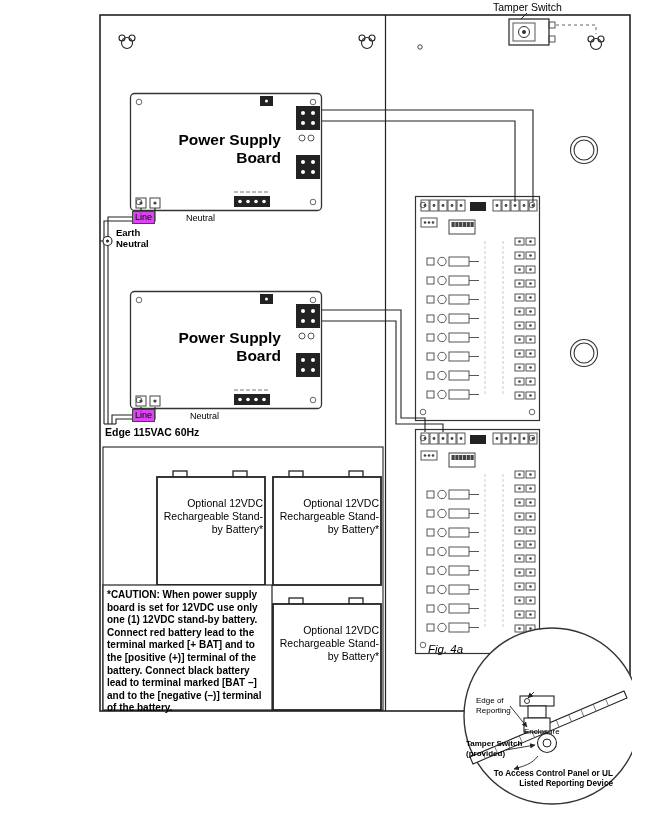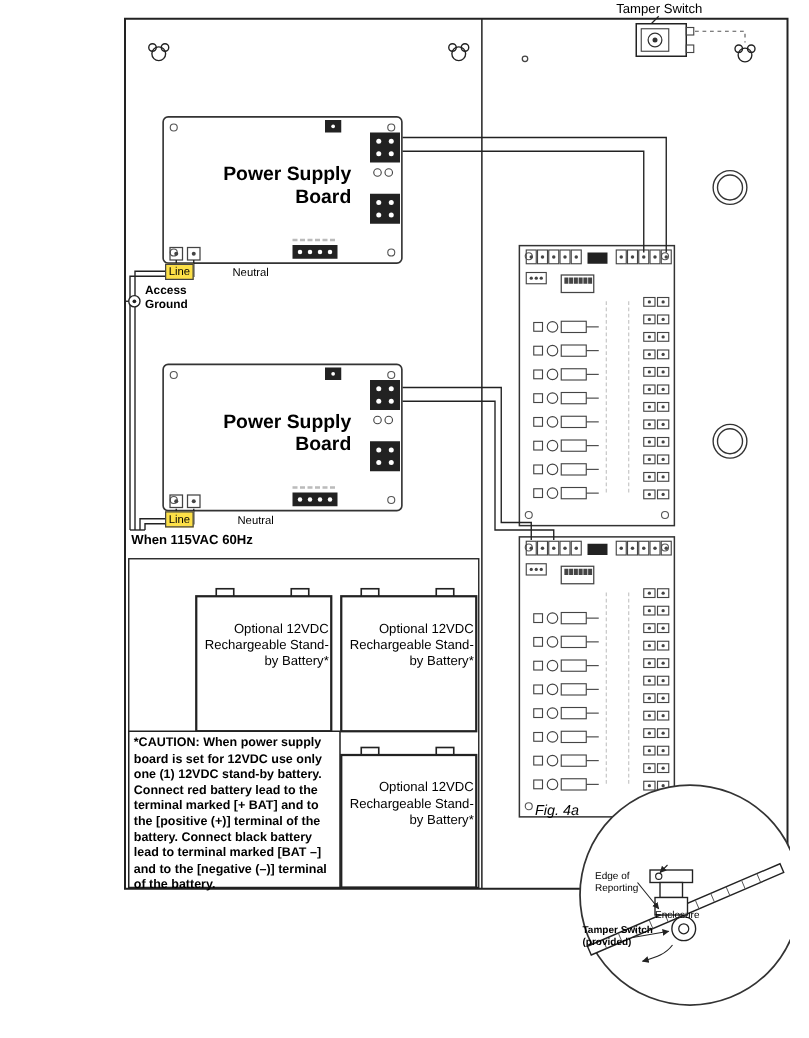--- a/index.html
+++ b/index.html
@@ -5,21 +5,21 @@
   html,body{margin:0;padding:0;background:#fff;}
   .canvas{
     position:relative;width:632px;height:830px;background:#fff;overflow:hidden;
     font-family:"Liberation Sans",sans-serif;color:#000;
   }
   svg.art{position:absolute;left:0;top:0;}
   .lbl{position:absolute;line-height:1.2;white-space:normal;}
   .c{text-align:right;}
   .b{font-weight:bold;}
   .i{font-style:italic;text-align:right;}
-  .boxed{border:1px solid #444;padding:0 2px;background:#fde047;}
+  .boxed{border:1px solid #444;padding:0 2px;background:#d946ef;}
 </style>
 </head>
 <body>
 
 <div class="canvas">
 
 <svg class="art" width="647" height="830" viewBox="0 0 647 830">
   <defs>
     <marker id="arr" markerWidth="7" markerHeight="7" refX="5.5" refY="3" orient="auto">
       <path d="M0,0 L6,3 L0,6 z" fill="#222"></path>
@@ -227,37 +227,38 @@
   </g>
 </svg>
 
 <div class="lbl" style="left:493px;top:1px;font-size:10.5px;">Tamper Switch</div>
 
 <div class="lbl c b" style="left:171px;top:131px;width:110px;font-size:15.5px;line-height:1.15;">Power Supply Board</div>
 
 <div class="lbl boxed" style="left:132px;top:211px;font-size:9px;">Line</div>
 <div class="lbl" style="left:186px;top:213px;font-size:9px;">Neutral</div>
 
-<div class="lbl b" style="left:116px;top:228px;width:44px;font-size:9.5px;line-height:1.15;">Access Ground</div>
+<div class="lbl b" style="left:116px;top:228px;width:44px;font-size:9.5px;line-height:1.15;">Earth Neutral</div>
 
 <div class="lbl c b" style="left:171px;top:329px;width:110px;font-size:15.5px;line-height:1.15;">Power Supply Board</div>
 
 <div class="lbl boxed" style="left:132px;top:409px;font-size:9px;">Line</div>
 <div class="lbl" style="left:190px;top:411px;font-size:9px;">Neutral</div>
 
-<div class="lbl b" style="left:105px;top:426px;font-size:10.5px;">When 115VAC 60Hz</div>
+<div class="lbl b" style="left:105px;top:426px;font-size:10.5px;">Edge 115VAC 60Hz</div>
 
 <div class="lbl c" style="left:160px;top:497px;width:103px;font-size:10.5px;line-height:1.25;">Optional 12VDC Rechargeable Stand-by Battery*</div>
 <div class="lbl c" style="left:276px;top:497px;width:103px;font-size:10.5px;line-height:1.25;">Optional 12VDC Rechargeable Stand-by Battery*</div>
 <div class="lbl c" style="left:276px;top:624px;width:103px;font-size:10.5px;line-height:1.25;">Optional 12VDC Rechargeable Stand-by Battery*</div>
 
 <div class="lbl" style="left:107px;top:589px;width:161px;font-size:10px;line-height:1.26;font-weight:bold;">
   <b>*CAUTION: When power supply board is set for 12VDC use only one (1) 12VDC stand-by battery.</b>
   <span>Connect red battery lead to the terminal marked [+ BAT] and to the [positive (+)] terminal of the battery. Connect black battery lead to terminal marked [BAT –] and to the [negative (–)] terminal of the battery.</span>
 </div>
 
 <div class="lbl i" style="left:428px;top:643px;font-size:11.5px;">Fig. 4a</div>
 
 <div class="lbl" style="left:524px;top:683px;font-size:8px;margin-top:44px;">Enclosure</div>
 <div class="lbl" style="left:476px;top:696px;width:44px;font-size:8px;line-height:1.2;">Edge of Reporting</div>
 <div class="lbl b" style="left:466px;top:739px;width:60px;font-size:8px;line-height:1.2;">Tamper Switch (provided)</div>
+<div class="lbl b c" style="left:489px;top:769px;width:124px;font-size:8.2px;line-height:1.2;">To Access Control Panel or UL Listed Reporting Device</div>
 
 </div>
 
 </body></html>

